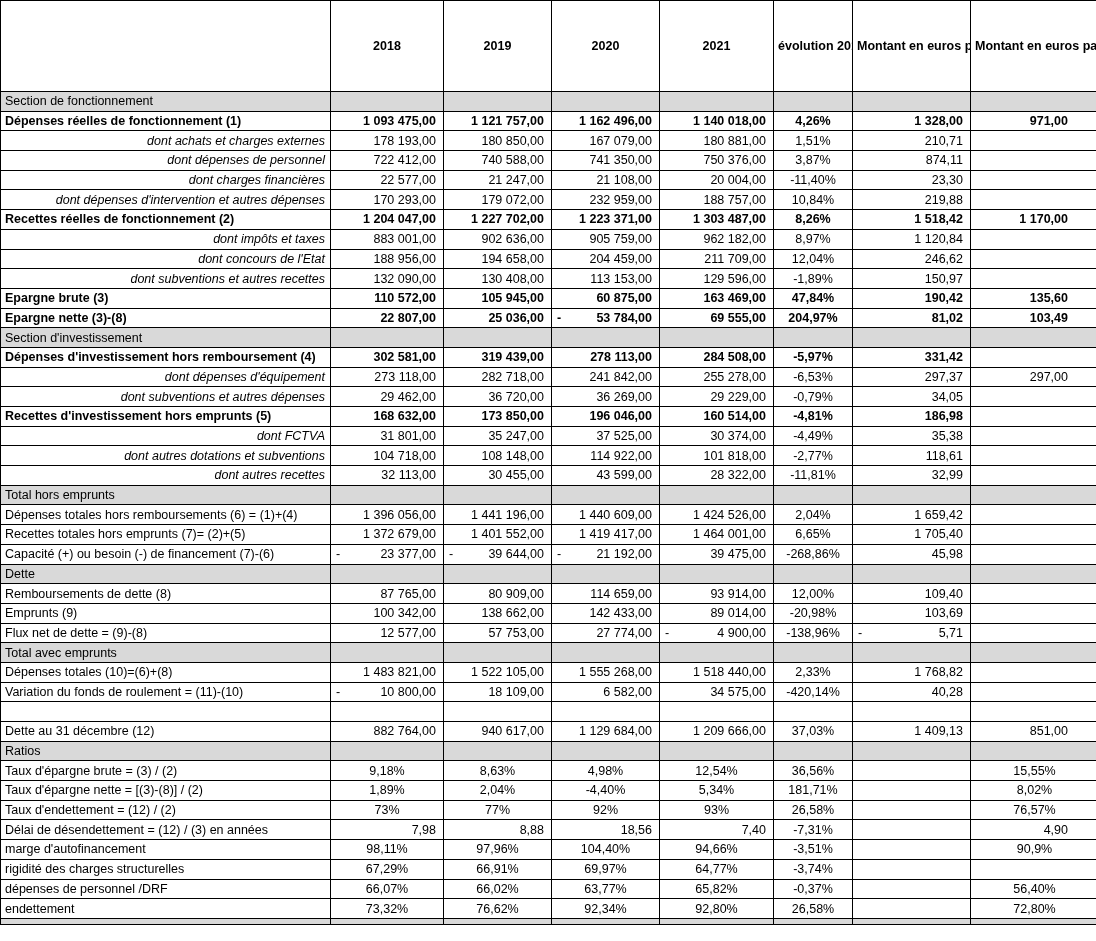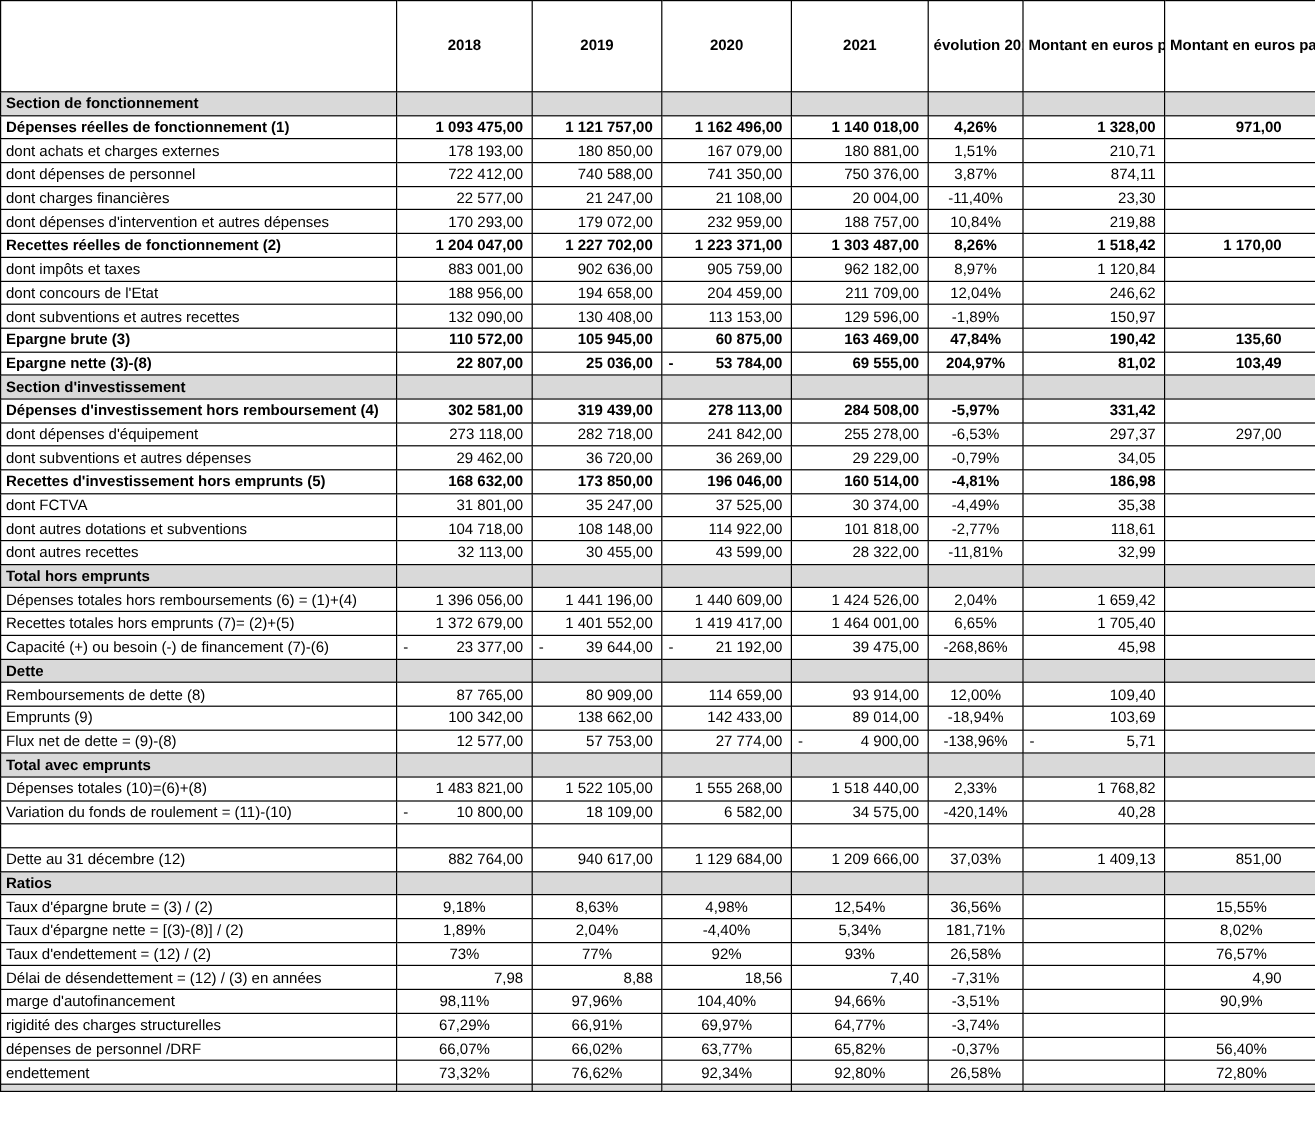--- a/index.html
+++ b/index.html
@@ -11,40 +11,40 @@
     font-size: 12.5px;
     color: #000;
   }
   #budget-table th, #budget-table td {
     border: 1px solid #000;
     overflow: hidden;
     white-space: nowrap;
     vertical-align: middle;
     box-sizing: border-box;
   }
-  thead tr { height: 76px; }
+  thead tr { height: 91px; }
   thead th {
     font-weight: bold;
     text-align: center;
     white-space: normal;
     line-height: 1.3;
     padding: 2px 4px;
     background: #fff;
   }
   th.corner { border: none; }
   tbody tr { height: 19.7px; }
   td.label { text-align: left; padding: 0 2px 0 4px; }
   td.val { text-align: right; padding: 0 7px 0 4px; }
   td.val.pct { text-align: center; padding: 0 2px; }
   td.val.metro { padding-right: 28px; margin-left: 16px; }
   td.val.metro.pct { padding-right: 0; }
   tr.section td { background: #d9d9d9; }
-  tr.section td.label { font-weight: bold; }
+  tr.section td.label { font-weight: normal; }
   tr.bold td { font-weight: bold; }
-  tr.dont td.label { padding-right: 5px; margin-left: 44px; }
+  tr.dont td.label { font-style: italic; text-align: right; padding-right: 5px; margin-left: 44px; }
   tr.strip { height: 6px; }
   tr.strip td { background: #d9d9d9; padding: 0; }
   .acc { display: flex; justify-content: space-between; align-items: center; }
   .acc .dash { padding-left: 1px; }
 </style>
 </head>
 <body>
 
 <table id="budget-table">
   <colgroup>
@@ -349,21 +349,21 @@
         <td class="val pct">12,00%</td>
         <td class="val">109,40</td>
         <td class="val metro"></td>
       </tr>
       <tr class="normal">
         <td class="label">Emprunts (9)</td>
         <td class="val">100 342,00</td>
         <td class="val">138 662,00</td>
         <td class="val">142 433,00</td>
         <td class="val">89 014,00</td>
-        <td class="val pct">-18,94%</td>
+        <td class="val pct">-20,98%</td>
         <td class="val">103,69</td>
         <td class="val metro"></td>
       </tr>
       <tr class="normal">
         <td class="label">Flux net de dette = (9)-(8)</td>
         <td class="val">12 577,00</td>
         <td class="val">57 753,00</td>
         <td class="val">27 774,00</td>
         <td class="val">
           <div class="acc">

